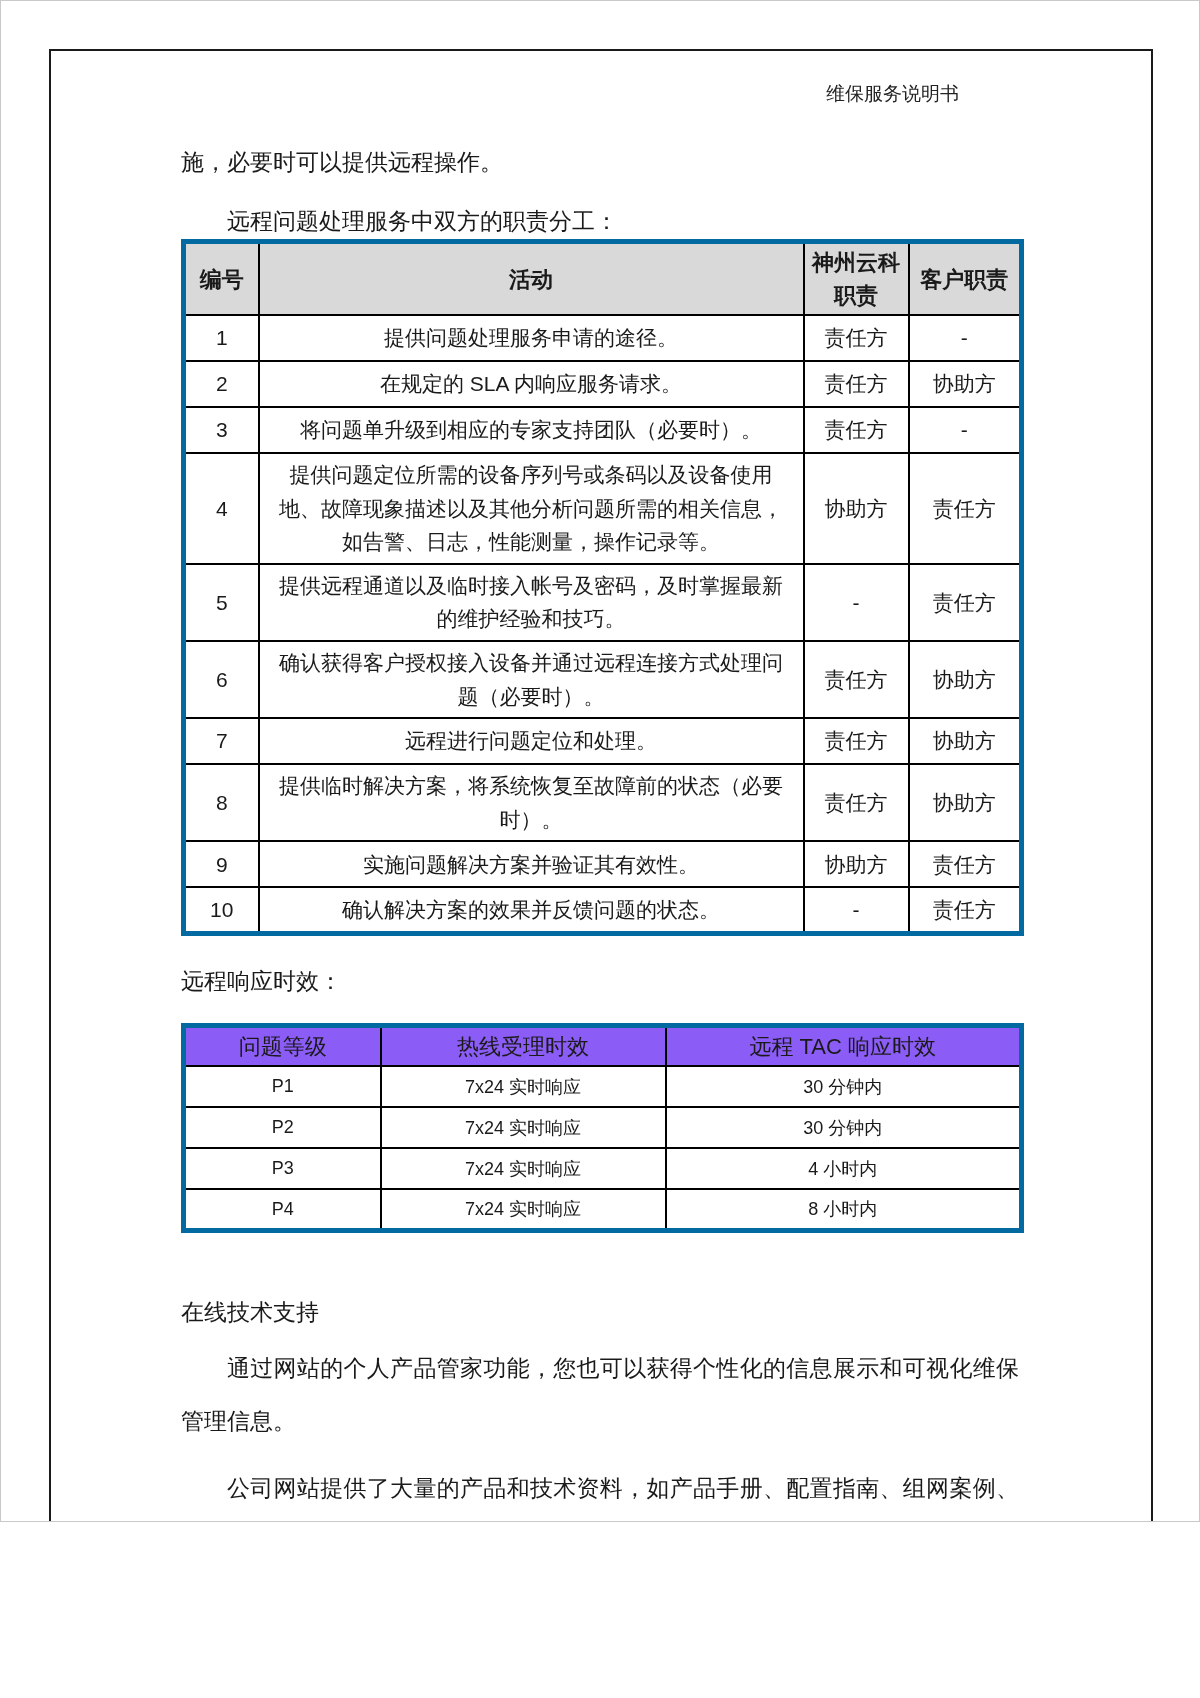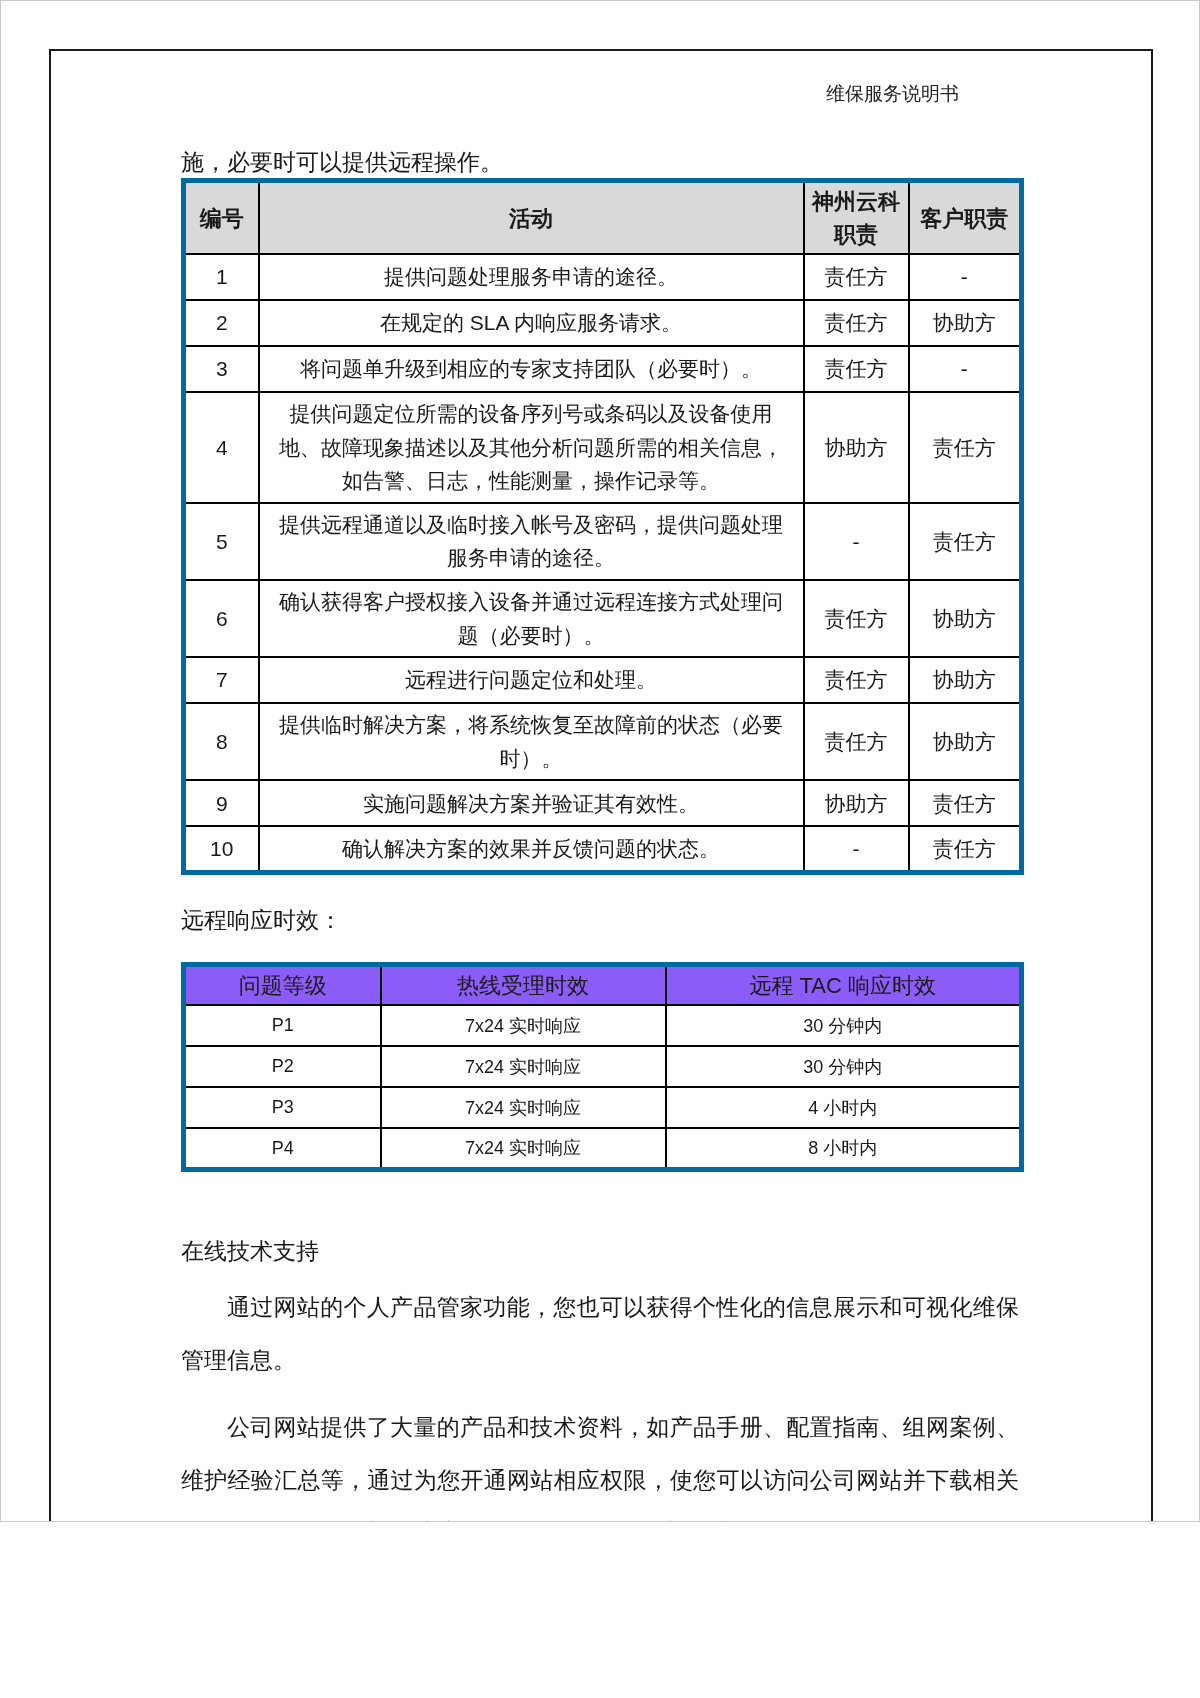--- a/index.html
+++ b/index.html
@@ -98,20 +98,21 @@
 </head>
 <body>
 
 <div class="canvas">
   <div class="frame">
 
     <div class="doc-header">维保服务说明书</div>
 
     <p class="intro">施，必要时可以提供远程操作。</p>
 
+    <p class="caption">远程问题处理服务中双方的职责分工：</p>
 
     <table class="t1">
       <colgroup>
         <col style="width:75px">
           <col style="width:545px">
           <col style="width:105px">
           <col style="width:113px">
       </colgroup>
       <thead>
         <tr>
@@ -142,21 +143,21 @@
           <td>-</td>
         </tr>
         <tr class="row-l">
           <td>4</td>
           <td class="activity">提供问题定位所需的设备序列号或条码以及设备使用地、故障现象描述以及其他分析问题所需的相关信息，如告警、日志，性能测量，操作记录等。</td>
           <td>协助方</td>
           <td>责任方</td>
         </tr>
         <tr class="row-m">
           <td>5</td>
-          <td class="activity">提供远程通道以及临时接入帐号及密码，提供问题处理服务申请的途径。</td>
+          <td class="activity">提供远程通道以及临时接入帐号及密码，及时掌握最新的维护经验和技巧。</td>
           <td>-</td>
           <td>责任方</td>
         </tr>
         <tr class="row-m">
           <td>6</td>
           <td class="activity">确认获得客户授权接入设备并通过远程连接方式处理问题（必要时）。</td>
           <td>责任方</td>
           <td>协助方</td>
         </tr>
         <tr class="row-s">

